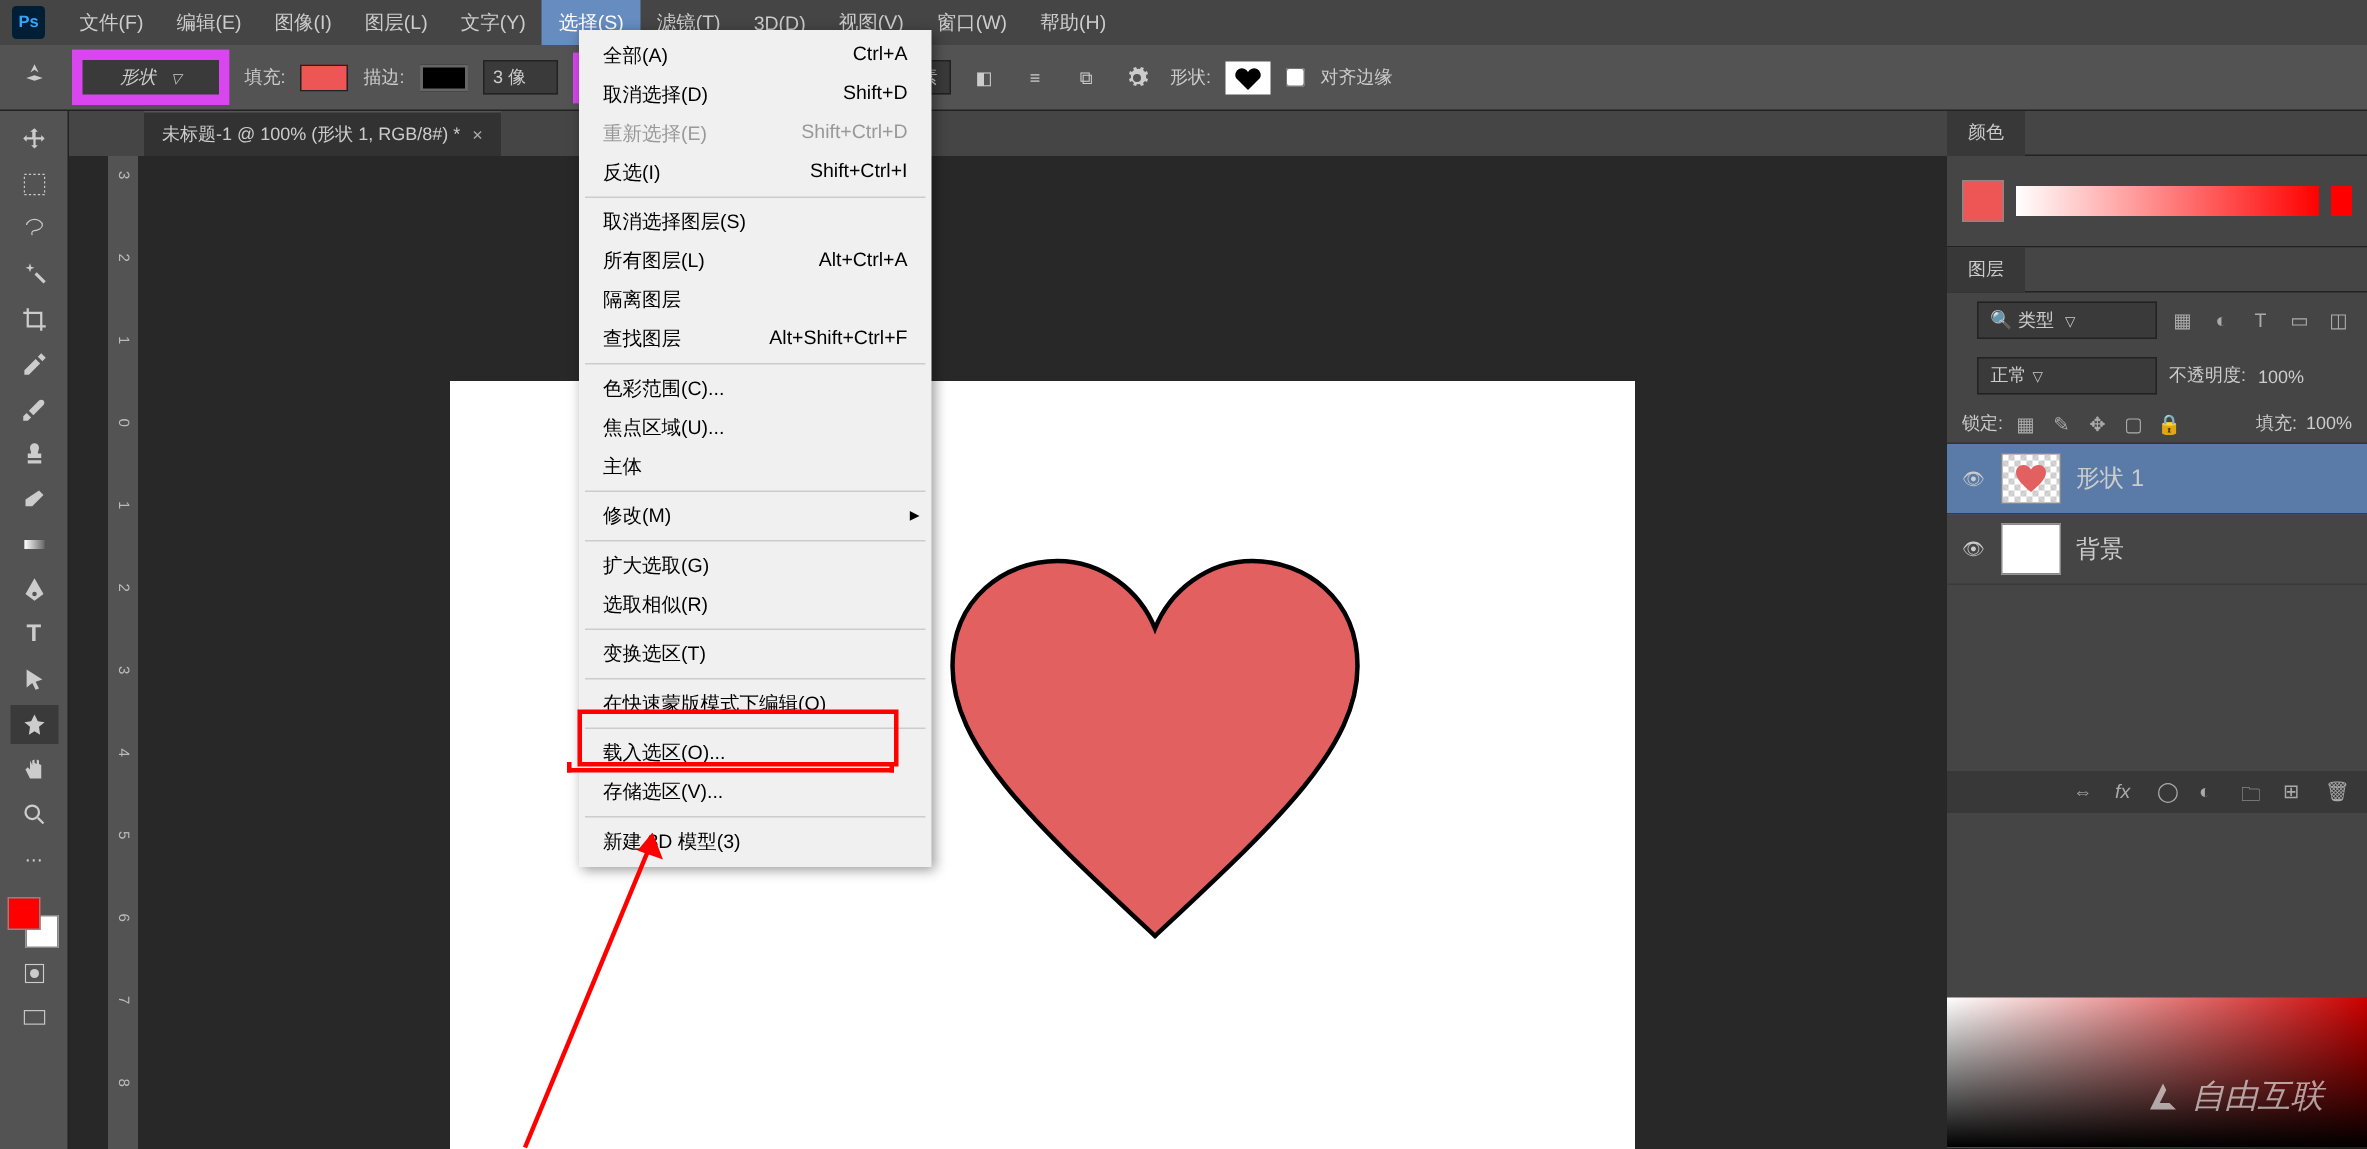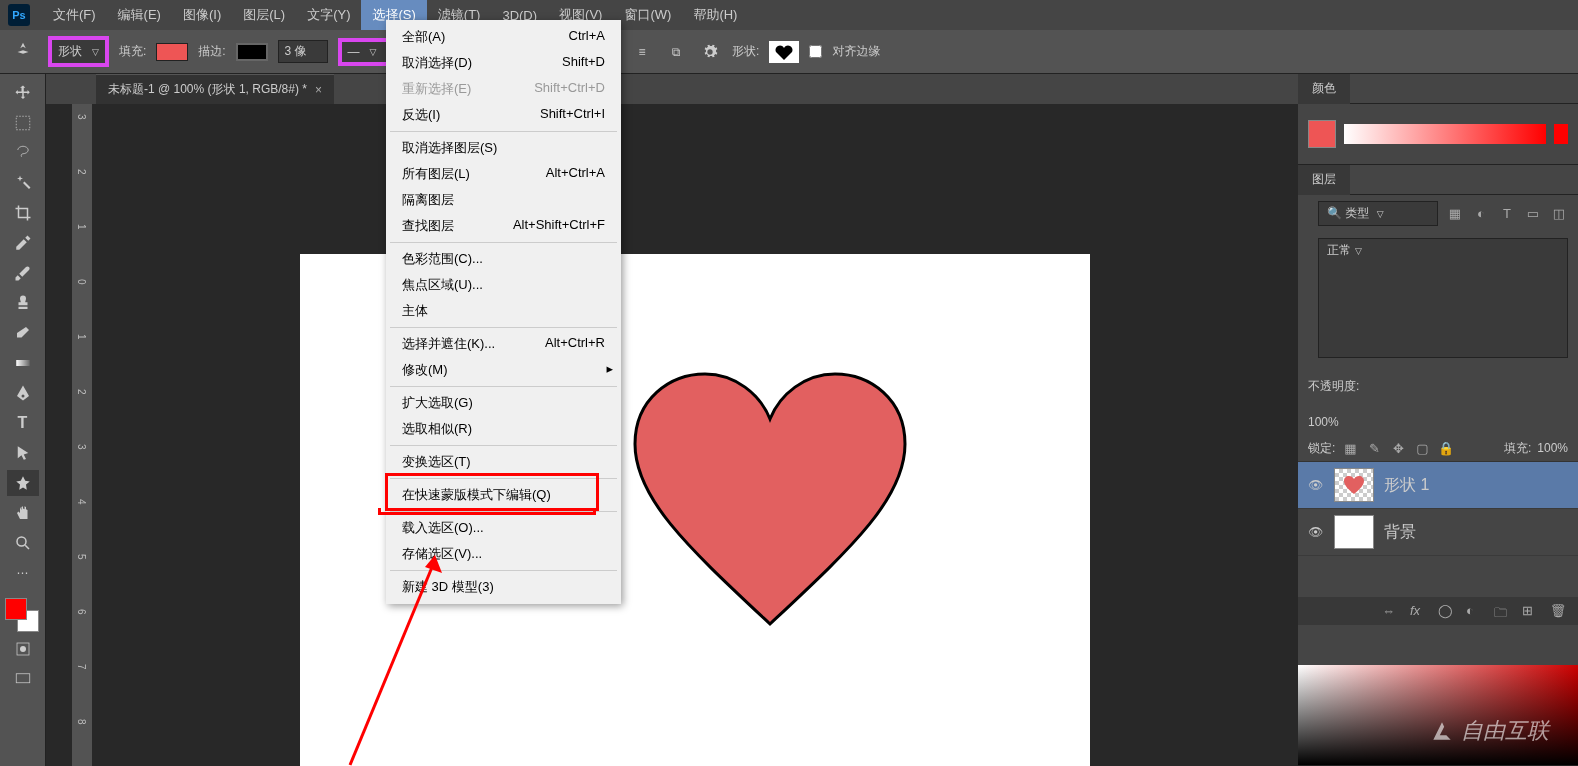--- a/index.html
+++ b/index.html
@@ -3,21 +3,21 @@
 <meta charset="utf-8">
 <style>
 * { margin: 0; padding: 0; box-sizing: border-box; font-family: "Microsoft YaHei", Arial, sans-serif; }
 body { background: #323232; color: #ccc; width: 1578px; height: 766px; overflow: hidden; position: relative; font-size: 12px; }
 .menubar { height: 30px; background: #454545; display: flex; align-items: center; padding: 0 8px; }
 .ps-logo { width: 22px; height: 22px; background: #001e36; border-radius: 3px; display: flex; align-items: center; justify-content: center; font-size: 11px; color: #31a8ff; font-weight: bold; margin-right: 12px; }
 .menu-item { padding: 0 11px; height: 30px; display: flex; align-items: center; font-size: 13px; cursor: pointer; }
 .menu-item.active { background: #678cbf; color: #fff; }
 .optbar { height: 44px; background: #535353; display: flex; align-items: center; padding: 0 8px; gap: 10px; border-bottom: 1px solid #222; }
 .opt-icon { width: 30px; height: 30px; display: flex; align-items: center; justify-content: center; }
-.opt-sel { background: #3a3a3a; border: 4px solid #d946ef; padding: 3px 6px; font-size: 12px; color: #ccc; display: flex; align-items: center; gap: 6px; }
+.opt-sel { background: #3a3a3a; border: 7px solid #d946ef; padding: 3px 25px; font-size: 12px; color: #ccc; display: flex; align-items: center; gap: 6px; font-style: italic; }
 .opt-label { font-size: 12px; color: #ccc; }
 .opt-swatch { width: 32px; height: 18px; border: 1px solid #222; }
 .opt-box { background: #3a3a3a; border: 1px solid #222; padding: 2px 6px; font-size: 12px; color: #ccc; min-width: 50px; }
 .small-icon { width: 24px; height: 24px; display: flex; align-items: center; justify-content: center; border: 1px solid transparent; }
 .heart-swatch { width: 30px; height: 22px; background: #fff; display: flex; align-items: center; justify-content: center; }
 .main { display: flex; height: calc(766px - 74px); }
 .toolbar { width: 46px; background: #535353; display: flex; flex-direction: column; border-right: 1px solid #222; padding-top: 4px; }
 .tool { width: 32px; height: 26px; margin: 2px auto; display: flex; align-items: center; justify-content: center; color: #ccc; position: relative; }
 .tool.active { background: #3a3a3a; }
 .tool-colors { margin-top: 10px; position: relative; width: 36px; height: 36px; margin-left: 5px; }
@@ -34,21 +34,21 @@
 .canvas-area { flex: 1; background: #282828; position: relative; overflow: hidden; display: flex; align-items: flex-start; justify-content: center; padding-top: 150px; }
 .doc { width: 790px; height: 570px; background: #fff; position: relative; }
 .heart-svg { position: absolute; left: 330px; top: 115px; }
 .panels { width: 280px; background: #454545; display: flex; flex-direction: column; }
 .panel { background: #454545; border-bottom: 1px solid #222; }
 .panel-tabs { height: 30px; display: flex; align-items: center; border-bottom: 1px solid #222; }
 .panel-tab { padding: 0 14px; height: 30px; display: flex; align-items: center; font-size: 12px; background: #383838; }
 .color-panel { height: 60px; padding: 10px; display: flex; align-items: center; gap: 8px; }
 .color-swatch { width: 28px; height: 28px; border: 1px solid #888; }
 .gradient-bar { flex: 1; height: 20px; background: linear-gradient(to right, #fff, #f00); }
-.layer-controls { padding: 6px 10px; display: flex; gap: 20px; font-size: 12px; flex-direction: column; }
+.layer-controls { padding: 6px 10px; display: flex; align-items: center; gap: 8px; font-size: 12px; }
 .layer-sel { background: #3a3a3a; border: 1px solid #222; padding: 3px 8px; font-size: 12px; color: #ccc; flex: 1; margin-left: 10px; }
 .layer-filter-row { padding: 6px 10px; display: flex; align-items: center; gap: 8px; }
 .layer-icons { display: flex; gap: 8px; margin-left: auto; }
 .layer-icon { width: 18px; height: 18px; display: flex; align-items: center; justify-content: center; color: #aaa; font-size: 13px; }
 .lock-row { padding: 4px 10px; font-size: 12px; display: flex; align-items: center; gap: 6px; border-bottom: 1px solid #333; }
 .layer-list { }
 .layer-item { display: flex; align-items: center; padding: 6px 10px; gap: 10px; border-bottom: 1px solid #3a3a3a; }
 .layer-item.selected { background: #5a7aa8; }
 .eye { width: 16px; color: #ccc; }
 .layer-thumb { width: 40px; height: 34px; background: #fff; border: 1px solid #888; display: flex; align-items: center; justify-content: center; }
@@ -372,24 +372,20 @@
     <div class="dd-item" style="position: relative;">
       <span>色彩范围(C)...</span>
     </div>
     <div class="dd-item" style="position: relative;">
       <span>焦点区域(U)...</span>
     </div>
     <div class="dd-item" style="position: relative;">
       <span>主体</span>
     </div>
     <div class="dd-sep"></div>
-    <div class="dd-item" style="position: relative;">
-      <span>选择并遮住(K)...</span>
-      <span>Alt+Ctrl+R</span>
-    </div>
     <div class="dd-item dd-sub" style="position: relative;">
       <span>修改(M)</span>
     </div>
     <div class="dd-sep"></div>
     <div class="dd-item" style="position: relative;">
       <span>扩大选取(G)</span>
     </div>
     <div class="dd-item" style="position: relative;">
       <span>选取相似(R)</span>
     </div>

